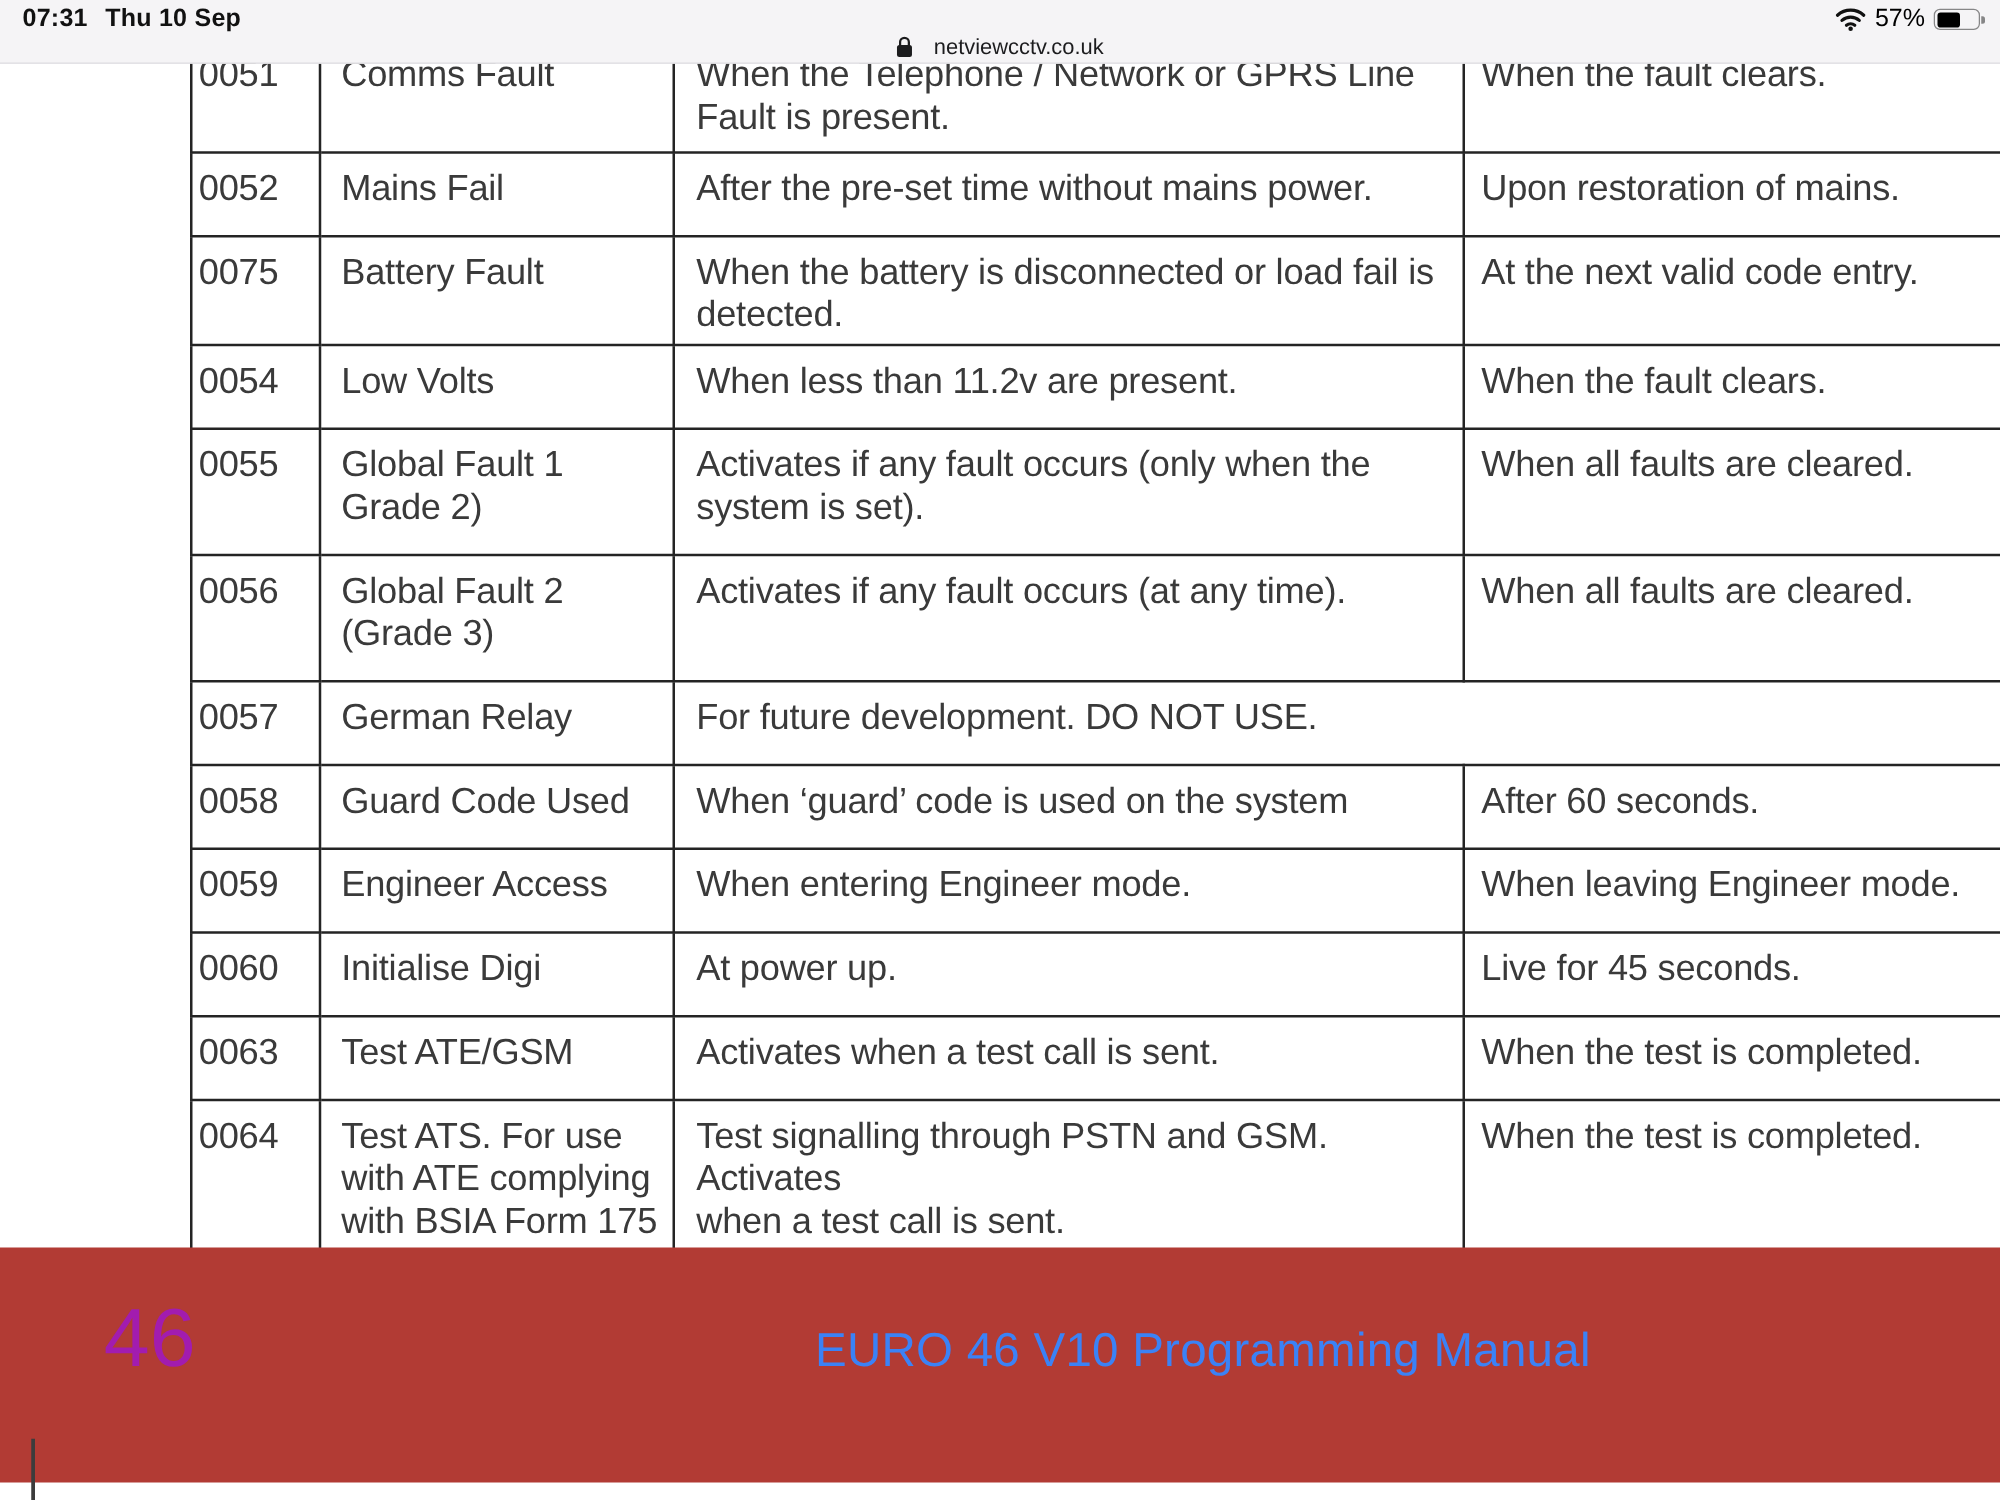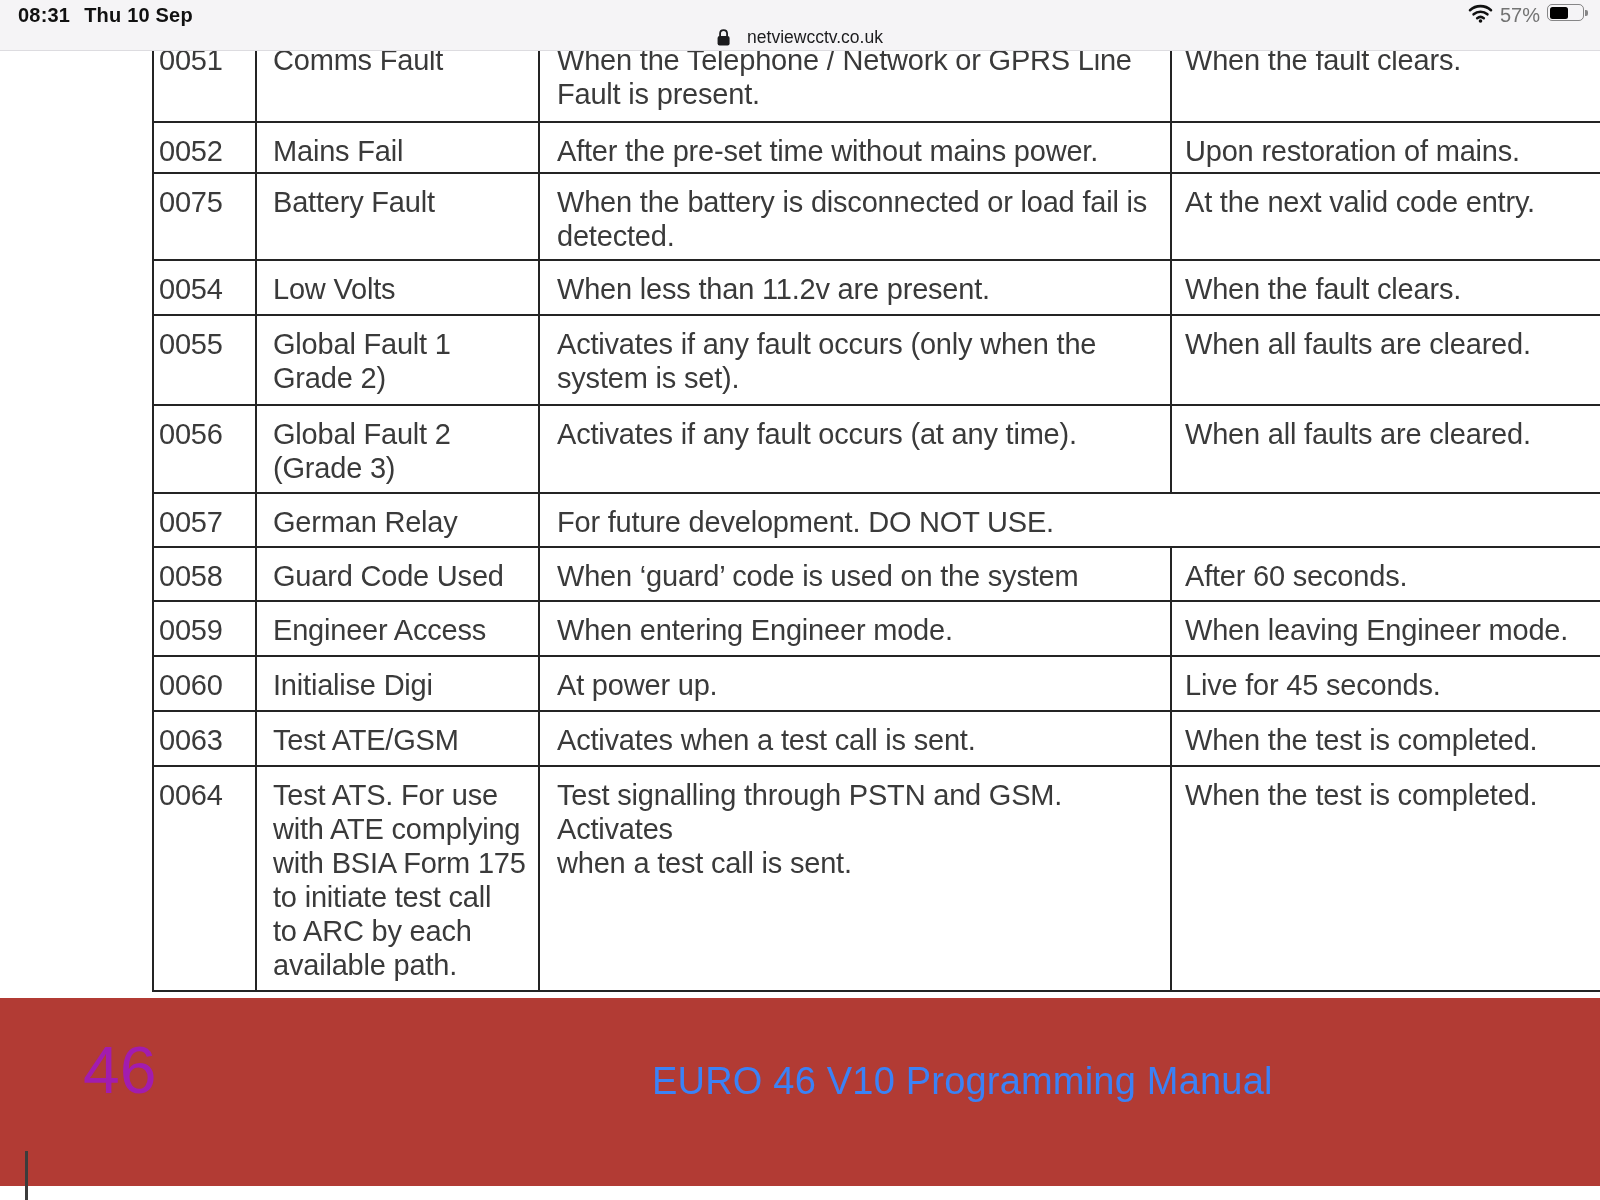--- a/index.html
+++ b/index.html
@@ -22,22 +22,22 @@
   }
   .status-left {
     position: absolute; left: 18px; top: 4px;
     display: flex; gap: 14px; align-items: baseline;
     color: #111; font-size: 20px;
   }
   .status-time { font-weight: 700; letter-spacing: 0.2px; }
   .status-date { font-weight: 600; letter-spacing: 0.2px; }
   .status-right {
     position: absolute; right: 16px; top: 4px;
-    display: flex; gap: 7px; align-items: flex-start;
-    color: #737373; font-size: 20px;
+    display: flex; gap: 7px; align-items: center;
+    color: #000000; font-size: 20px;
   }
   .battery-pct { font-weight: 500; }
   .battery {
     position: relative;
     width: 37px; height: 17px;
     border: 1.5px solid rgba(0,0,0,0.45);
     border-radius: 5px;
     display: flex; align-items: center;
     padding: 1.5px;
     box-sizing: border-box;
@@ -72,21 +72,21 @@
   .doc-table td {
     border: 2px solid #242424;
     vertical-align: top;
     font-size: 29px;
     line-height: 34px;
     color: #3a3a3a;
     letter-spacing: -0.2px;
     box-sizing: border-box;
   }
   .doc-table td.c-code   { padding: 11px 6px 4px 5px; }
-  .doc-table td.c-name   { padding: 11px 10px 4px 16px; white-space: pre-line; }
+  .doc-table td.c-name   { padding: 11px 10px 20px 16px; white-space: pre-line; }
   .doc-table td.c-desc   { padding: 11px 16px 0 17px; white-space: pre-line; }
   .doc-table td.c-clears { padding: 11px 8px 4px 13px; white-space: pre-line; border-right: none; }
   .doc-table td.c-span   { border-right: none; }
 
   
   .footer {
     position: absolute;
     left: 0; top: 998px;
     width: 1600px; height: 188px;
     z-index: 5;
@@ -210,21 +210,21 @@
 available path.</td>
         <td class="c-desc">Test signalling through PSTN and GSM. Activates
 when a test call is sent.</td>
         <td class="c-clears">When the test is completed.</td>
       </tr>
     </tbody>
 </table>
 
 <div class="toolbar">
   <div class="status-left">
-    <span class="status-time">08:31</span>
+    <span class="status-time">07:31</span>
     <span class="status-date">Thu 10 Sep</span>
   </div>
 
   <div class="status-right">
     <span style="display:flex;">
       <svg width="25" height="19" viewBox="0 0 25 19">
         <path d="M2 6.2 C8 0.8 17 0.8 23 6.2" fill="none" stroke="#111" stroke-width="2.6" stroke-linecap="round"></path>
         <path d="M5.6 10.3 C9.6 6.8 15.4 6.8 19.4 10.3" fill="none" stroke="#111" stroke-width="2.6" stroke-linecap="round"></path>
         <path d="M9.2 14.2 C11.1 12.7 13.9 12.7 15.8 14.2" fill="none" stroke="#111" stroke-width="2.6" stroke-linecap="round"></path>
         <circle cx="12.5" cy="17" r="1.8" fill="#111"></circle>

